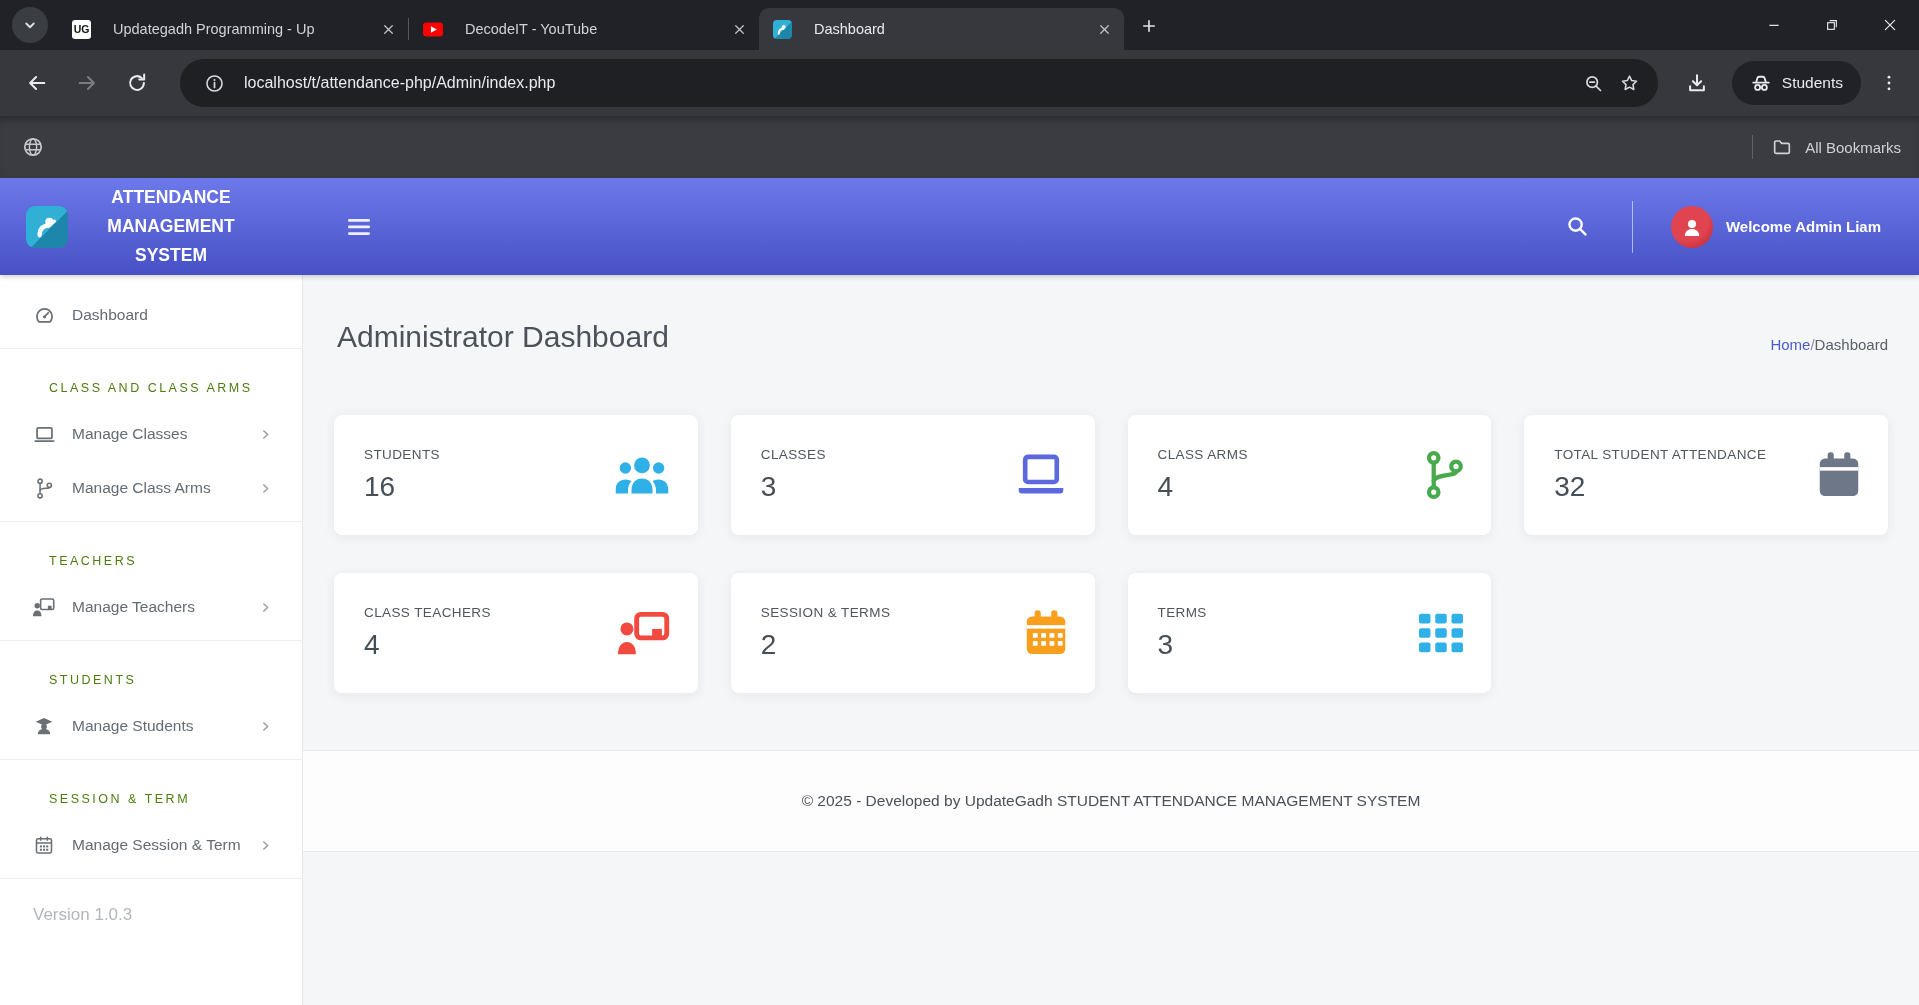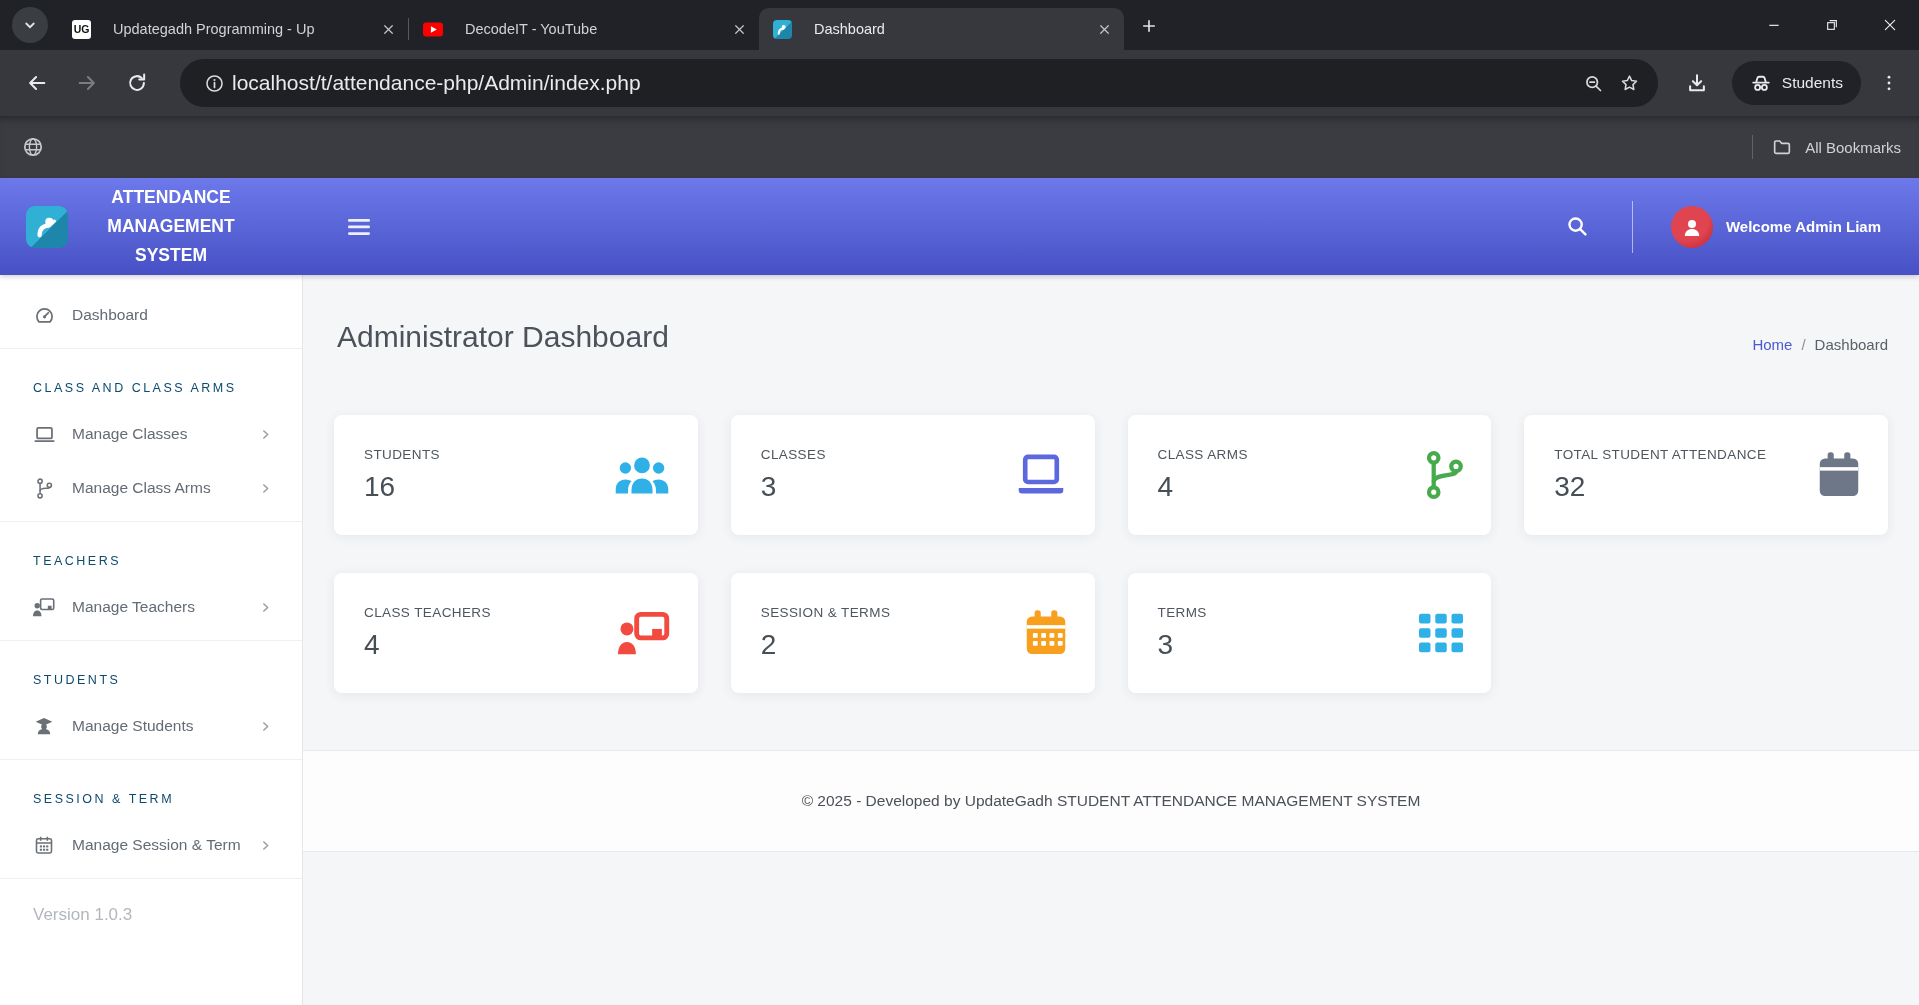--- a/index.html
+++ b/index.html
@@ -26,21 +26,21 @@
   .fav-ams{width:19px;height:19px;border-radius:4px;background:linear-gradient(135deg,#2fb0d4 55%,#1f86ab 55%);display:flex;align-items:center;justify-content:center;}
   .newtab-btn{width:30px;height:30px;margin:0 0 9px 10px;border-radius:50%;display:flex;align-items:center;justify-content:center;color:#dfe2e6;}
   .win-controls{margin-left:auto;display:flex;height:50px;}
   .win-btn{width:58px;height:50px;display:flex;align-items:center;justify-content:center;color:#e8eaed;}
 
   .toolbar{height:66px;background:#36383d;display:flex;align-items:center;padding:0 10px 0 12px;flex:0 0 auto;}
   .nav-btn{width:50px;height:48px;display:flex;align-items:center;justify-content:center;color:#e8eaed;}
   .nav-btn.disabled{color:#797d82;}
   .omnibox{flex:1;height:48px;margin:0 14px 0 18px;border-radius:24px;background:#1e2023;
     display:flex;align-items:center;padding:0 10px 0 16px;color:#e8eaed;}
-  .omni-url{flex:1;font-size:21px;margin-left:0;color:#e8eaed;white-space:nowrap;overflow:hidden;}
+  .omni-url{flex:1;font-size:16px;margin-left:12px;color:#e8eaed;white-space:nowrap;overflow:hidden;}
   .omni-icon{width:36px;height:36px;display:flex;align-items:center;justify-content:center;color:#d6d9dd;}
   .chip{height:44px;border-radius:22px;background:#202227;display:flex;align-items:center;gap:10px;
     padding:0 18px;color:#e8eaed;font-size:15.5px;margin:0 8px 0 10px;}
   .menu-dots{width:40px;height:44px;display:flex;align-items:center;justify-content:center;color:#e8eaed;}
 
   .bookmarksbar{height:62px;background:#3a3c41;display:flex;align-items:center;padding:0 18px;flex:0 0 auto;
     box-shadow:inset 0 8px 8px -6px rgba(0,0,0,.4);}
   .bm-globe{width:30px;height:30px;display:flex;align-items:center;justify-content:center;color:#c6c9cd;}
   .bm-right{margin-left:auto;display:flex;align-items:center;gap:12px;color:#cfd2d6;font-size:15px;}
   .bm-sep{width:1px;height:24px;background:#5f6368;margin-right:6px;}
@@ -62,28 +62,28 @@
   .welcome{color:#fff;font-weight:bold;font-size:15px;margin-left:13px;white-space:nowrap;}
 
   
   .workspace{flex:1;display:flex;min-height:0;}
   .sidebar{width:303px;flex:0 0 auto;background:#fff;border-right:1px solid #e4e6ea;padding-top:13px;}
   .m-item{height:54px;display:flex;align-items:center;gap:17px;padding:0 30px 0 33px;color:#636b74;font-size:15.5px;cursor:pointer;}
   .m-icon{width:22px;display:flex;justify-content:center;color:#6a7076;flex:0 0 auto;}
   .m-label{flex:1;white-space:nowrap;}
   .m-chev{color:#9aa1a9;display:flex;flex:0 0 auto;}
   .m-divider{height:1px;background:#edeff2;margin:6px 0;}
-  .m-section{margin-top:20px;height:38px;display:flex;align-items:center;padding-left:33px;
-    font-size:12.5px;letter-spacing:2.5px;color:#0c4a6e;white-space:nowrap;}
+  .m-section{margin-top:20px;height:38px;display:flex;align-items:center;padding-left:49px;
+    font-size:12.5px;letter-spacing:2.5px;color:#4d7c0f;white-space:nowrap;}
   .m-version{margin-top:26px;padding-left:33px;font-size:17px;color:#b2b7bd;}
 
   .main{flex:1;background:#f5f6f8;display:flex;flex-direction:column;min-width:0;}
   .page-head{display:flex;align-items:flex-end;justify-content:space-between;padding:40px 31px 0 34px;}
   .page-title{font-size:30px;font-weight:400;color:#4b525a;line-height:44px;margin:0;}
-  .breadcrumb{font-size:15px;display:flex;align-items:center;gap:9px;padding-bottom:6px;}
+  .breadcrumb{font-size:15px;display:flex;align-items:center;padding-bottom:6px;}
   .bc-home{color:#4a5ace;cursor:pointer;}
   .bc-sep{color:#8a9096;}
   .bc-current{color:#596068;}
 
   .cards{display:grid;grid-template-columns:repeat(4,1fr);column-gap:33px;row-gap:38px;
     padding:0 31px 0 31px;margin-top:56px;}
   .card{background:#fff;border-radius:8px;height:120px;box-shadow:0 2px 12px rgba(40,50,70,.08);
     display:flex;align-items:center;justify-content:space-between;padding:0 28px 0 30px;}
   .card-label{font-size:13.5px;letter-spacing:.4px;color:#4e565e;white-space:nowrap;}
   .card-value{font-size:28px;color:#464e56;margin-top:9px;}

